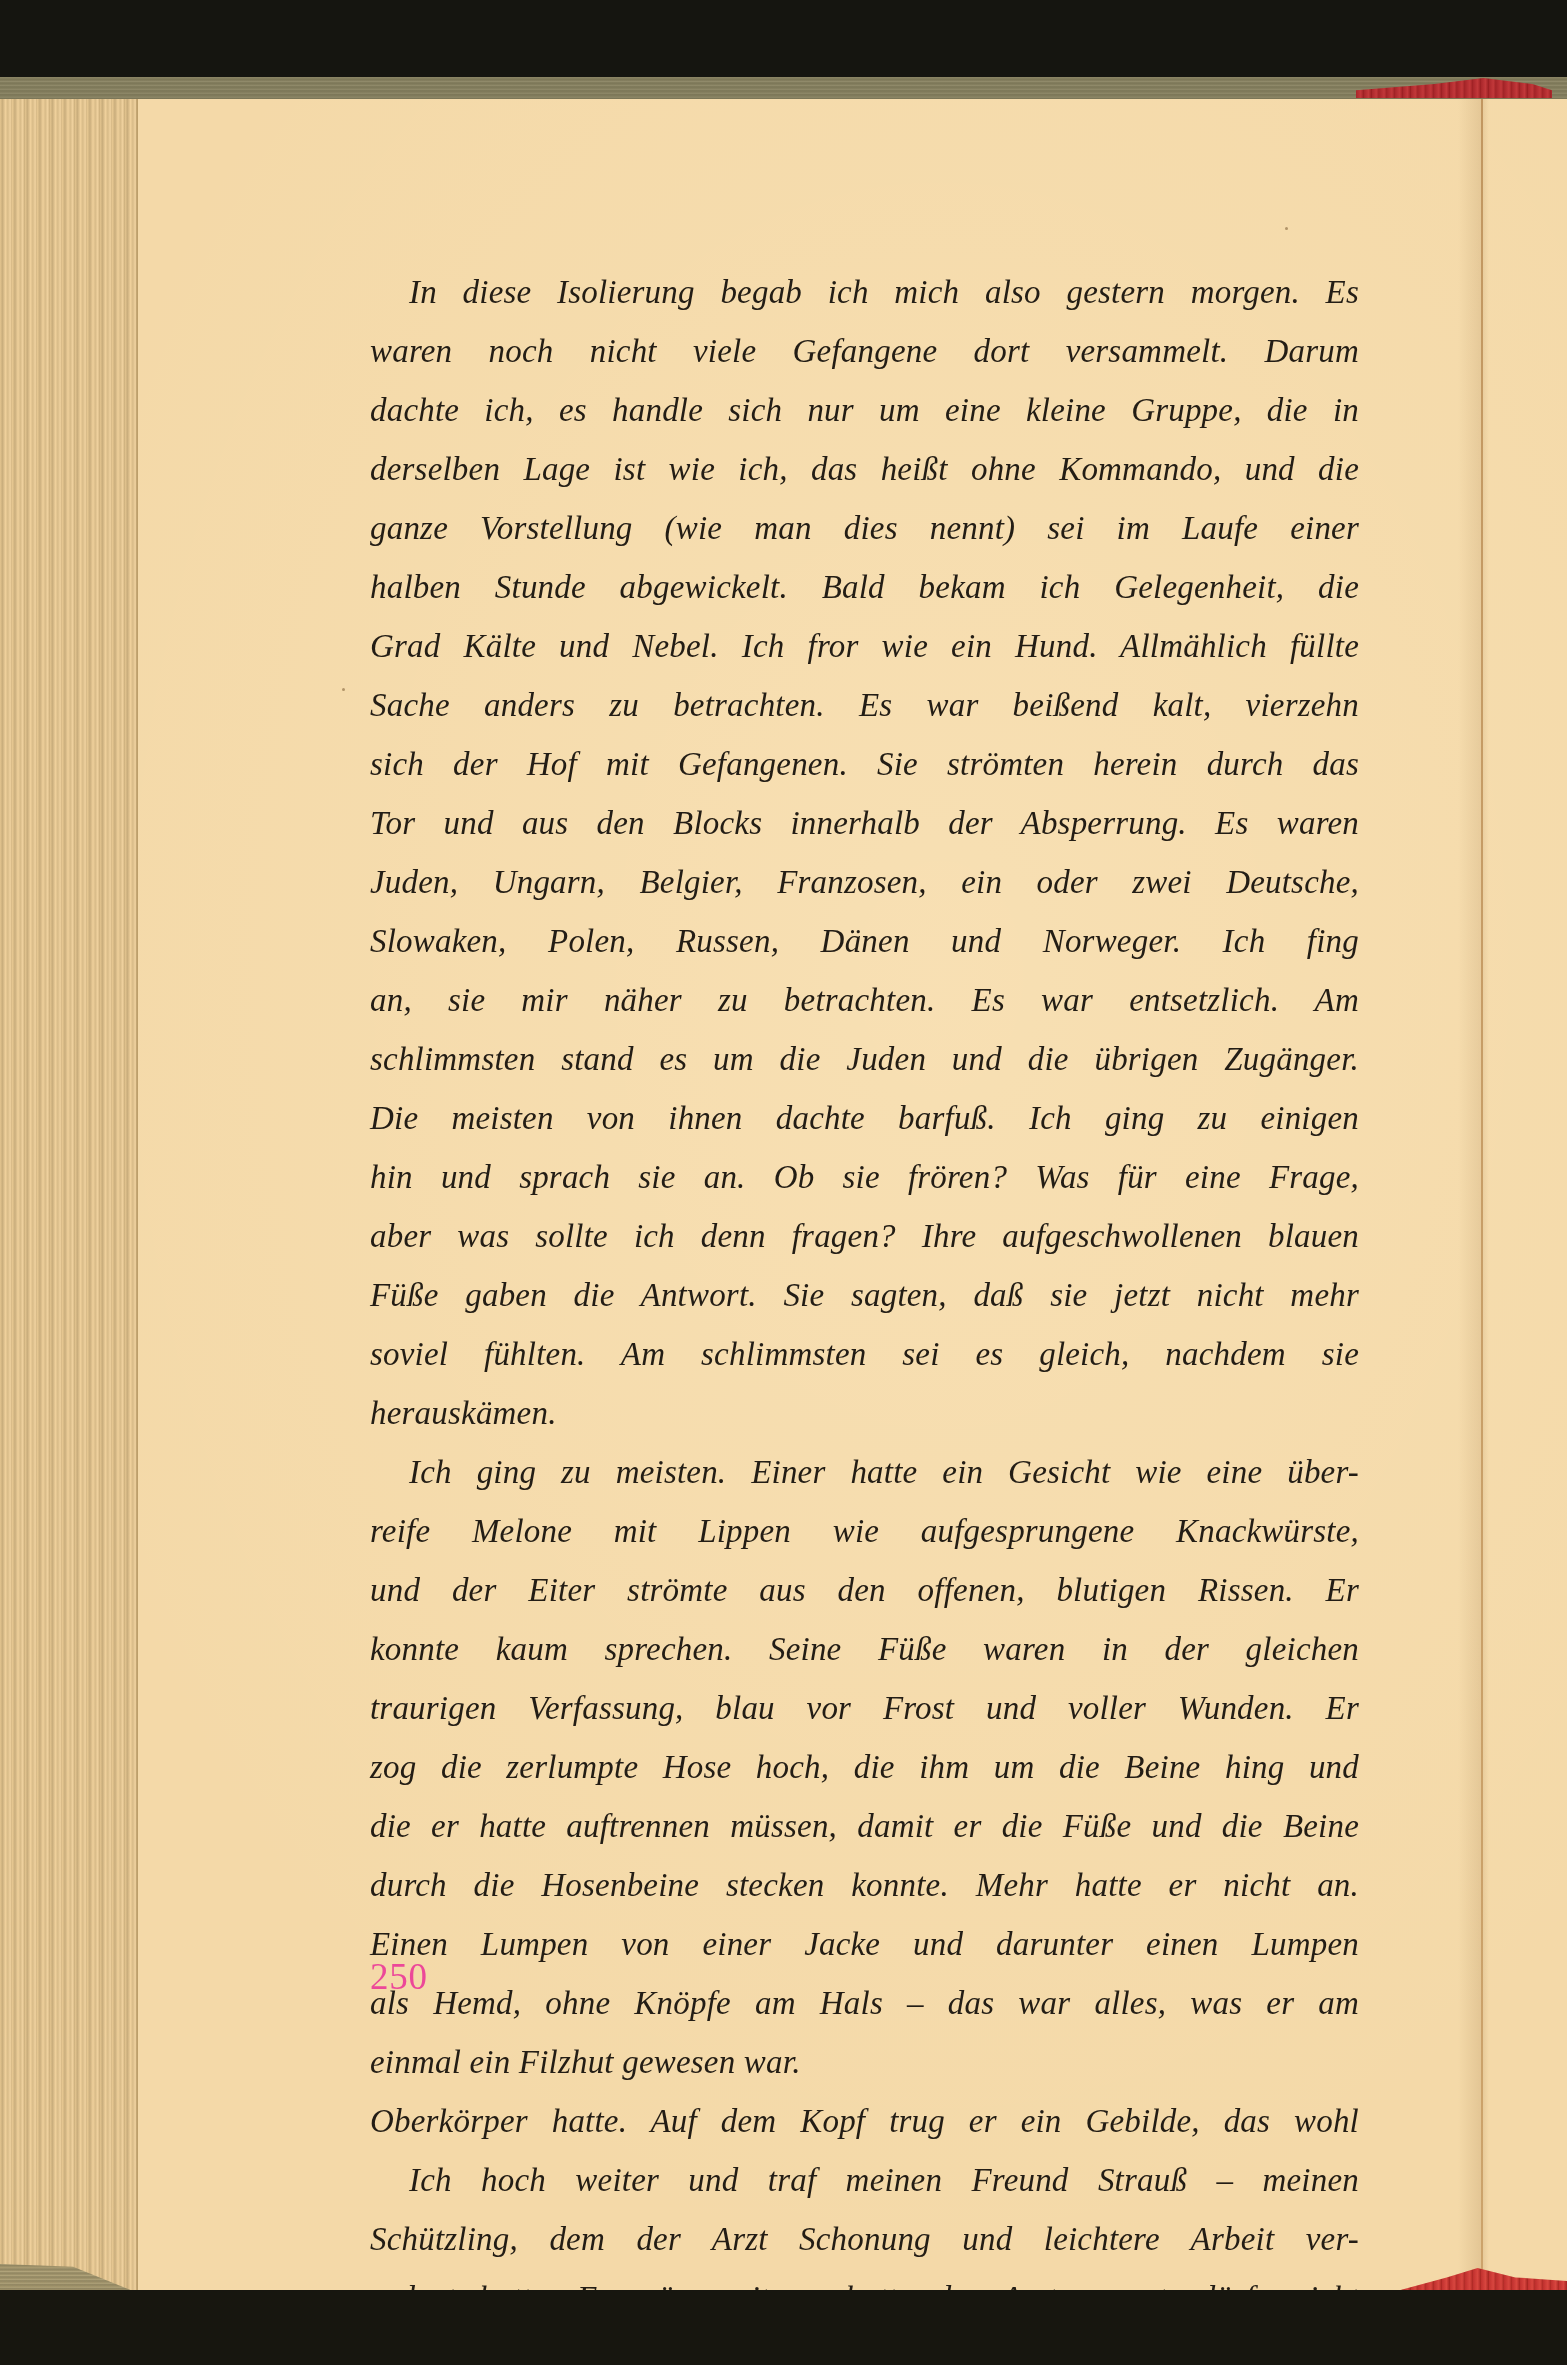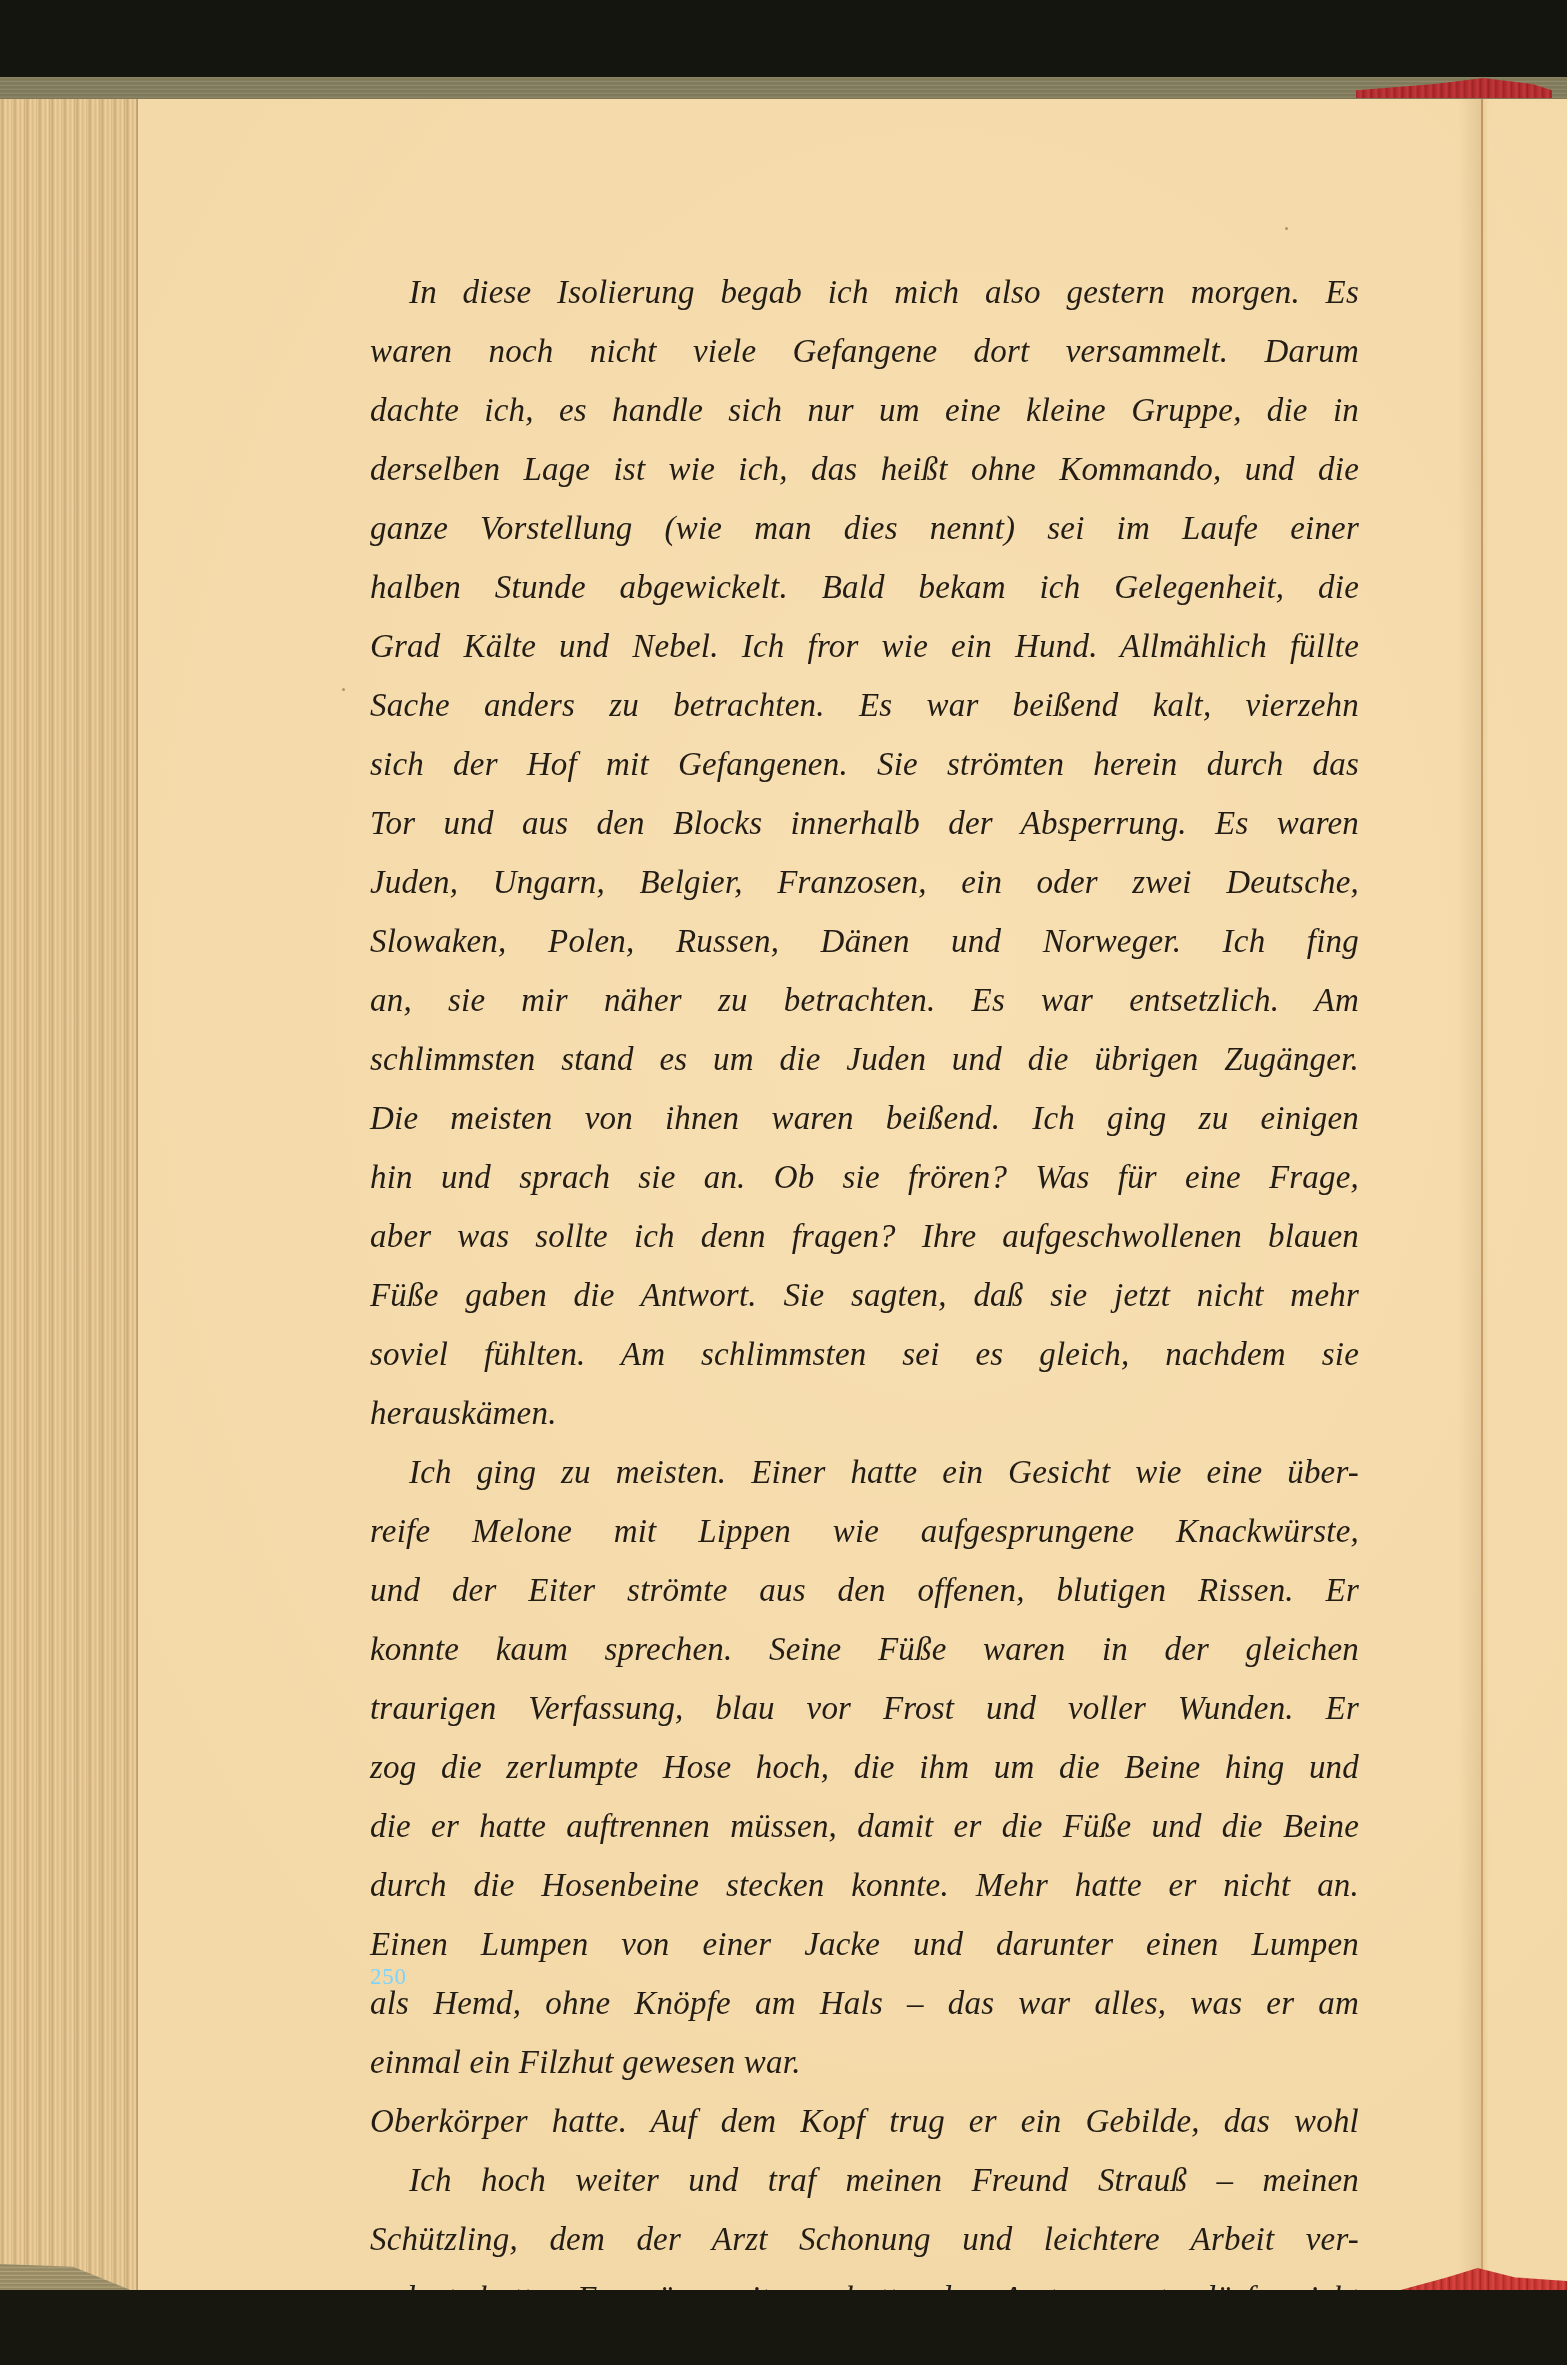--- a/index.html
+++ b/index.html
@@ -81,23 +81,23 @@
     .line.last {
       text-align-last: left;
     }
     .line.indent {
       padding-left: 39px;
     }
     .page-number {
       position: absolute;
       left: 370px;
       top: 1957px;
-      font-size: 23px;
+      font-size: 37px;
       line-height: 39px;
-      color: #7dd3fc;
+      color: #ec4899;
       letter-spacing: 0.8px;
     }
     .speck {
       position: absolute; width: 3.1px; height: 3.1px; border-radius: 50%;
       background: rgba(120,90,50,0.55);
     }
   </style>
 </head>
 <body>
 
@@ -123,21 +123,21 @@
     <span class="line">ganze Vorstellung (wie man dies nennt) sei im Laufe einer</span>
     <span class="line">halben Stunde abgewickelt. Bald bekam ich Gelegenheit, die</span>
     <span class="line">Grad Kälte und Nebel. Ich fror wie ein Hund. Allmählich füllte</span>
     <span class="line">Sache anders zu betrachten. Es war beißend kalt, vierzehn</span>
     <span class="line">sich der Hof mit Gefangenen. Sie strömten herein durch das</span>
     <span class="line">Tor und aus den Blocks innerhalb der Absperrung. Es waren</span>
     <span class="line">Juden, Ungarn, Belgier, Franzosen, ein oder zwei Deutsche,</span>
     <span class="line">Slowaken, Polen, Russen, Dänen und Norweger. Ich fing</span>
     <span class="line">an, sie mir näher zu betrachten. Es war entsetzlich. Am</span>
     <span class="line">schlimmsten stand es um die Juden und die übrigen Zugänger.</span>
-    <span class="line">Die meisten von ihnen waren beißend. Ich ging zu einigen</span>
+    <span class="line">Die meisten von ihnen dachte barfuß. Ich ging zu einigen</span>
     <span class="line">hin und sprach sie an. Ob sie frören? Was für eine Frage,</span>
     <span class="line">aber was sollte ich denn fragen? Ihre aufgeschwollenen blauen</span>
     <span class="line">Füße gaben die Antwort. Sie sagten, daß sie jetzt nicht mehr</span>
     <span class="line">soviel fühlten. Am schlimmsten sei es gleich, nachdem sie</span>
     <span class="line last">herauskämen.</span>
   </div>
 
   <div>
     <span class="line indent">Ich ging zu meisten. Einer hatte ein Gesicht wie eine über-</span>
     <span class="line">reife Melone mit Lippen wie aufgesprungene Knackwürste,</span>

